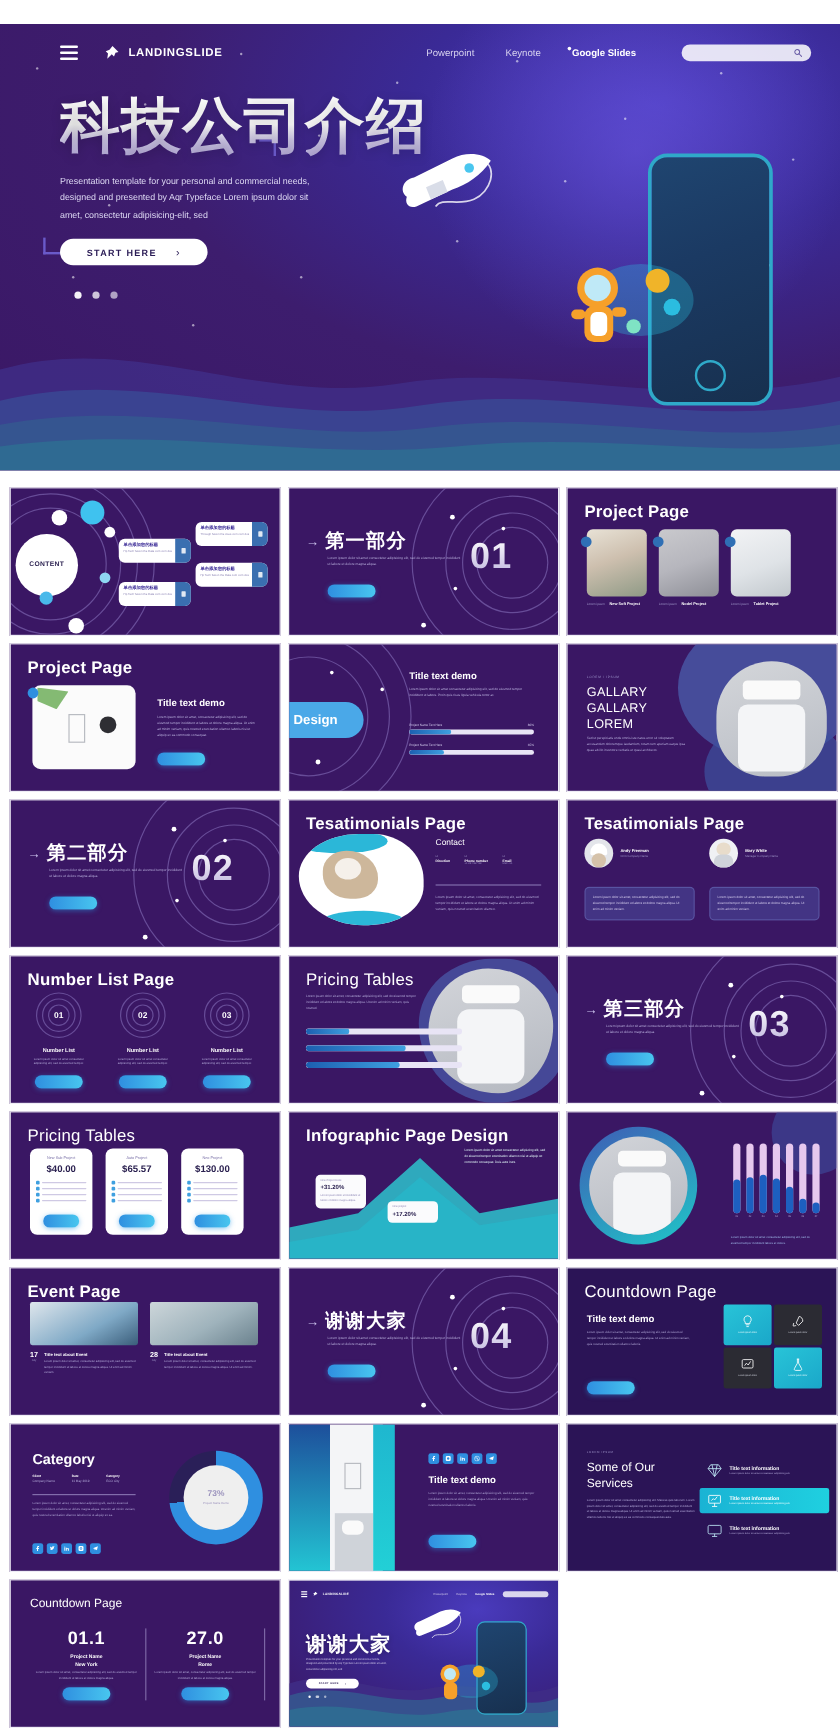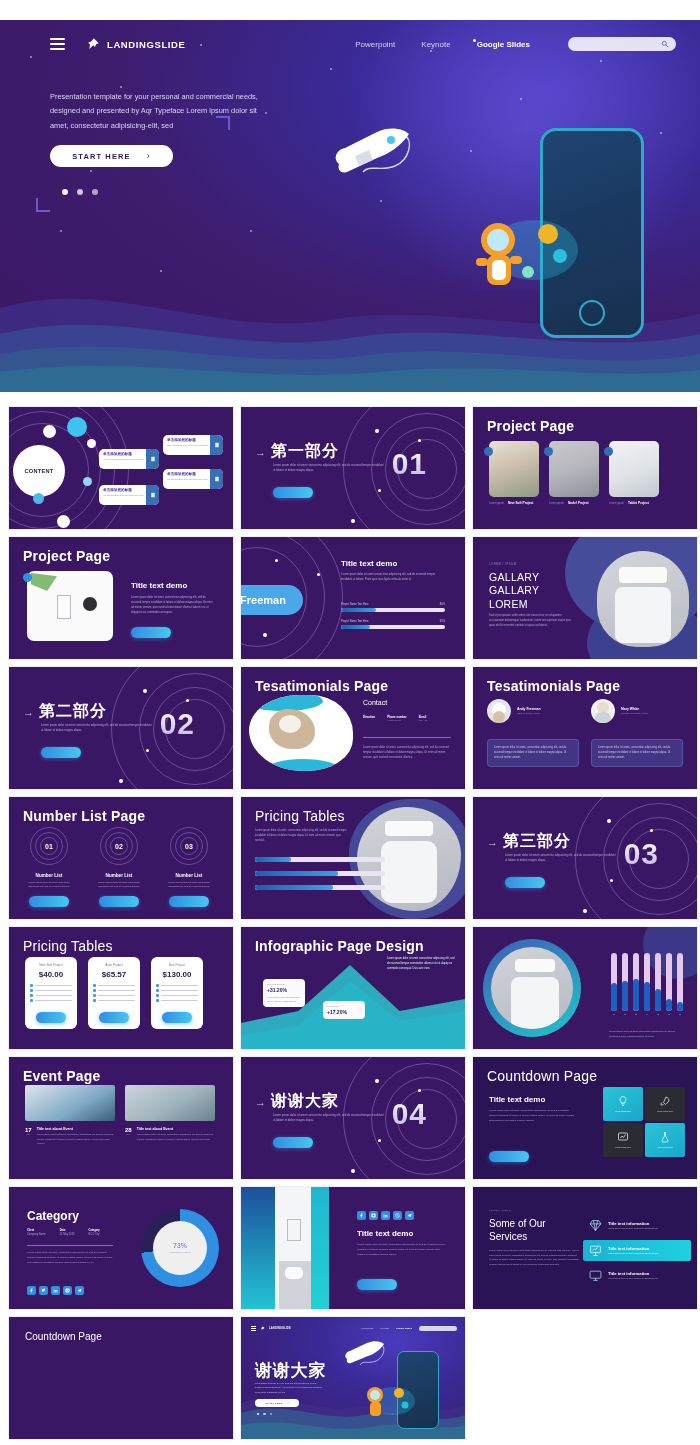--- a/index.html
+++ b/index.html
@@ -248,20 +248,21 @@
     <rect x="54" y="56" width="12" height="8" rx="4" fill="#f6a02a"></rect>
     <circle cx="92" cy="34" r="10" fill="#f0b429"></circle>
     <circle cx="104" cy="56" r="7" fill="#2bbde0"></circle>
     <circle cx="72" cy="72" r="6" fill="#7fe3c4"></circle>
   </svg>
 
   <div class="corner-l"></div>
   <div class="corner-r"></div>
 
   <div class="hero-body">
+    <div class="hero-title">科技公司介绍</div>
     <div class="hero-sub">Presentation template for your personal and commercial needs, designed and presented by Aqr Typeface Lorem ipsum dolor sit amet, consectetur adipisicing-elit, sed</div>
     <button class="start-btn">
       <span>START HERE</span>
       <span class="chev">›</span>
     </button>
     <div class="dots">
       <i></i>
       <i></i>
       <i></i>
     </div>
@@ -398,21 +399,21 @@
     </div>
 
     <div class="slide">
       <div class="rings" style="left:-52px;top:-8px;width:136px;height:136px"></div>
       <div class="rings" style="left:-70px;top:-26px;width:172px;height:172px"></div>
       <div class="rings" style="left:-34px;top:10px;width:100px;height:100px"></div>
       <div class="dotw" style="left:34px;top:22px;width:3px;height:3px"></div>
       <div class="dotw" style="left:76px;top:36px;width:3px;height:3px"></div>
       <div class="dotw" style="left:22px;top:96px;width:4px;height:4px"></div>
       <div style="position:absolute;left:-18px;top:48px;width:80px;height:30px;border-radius:0 15px 15px 0;background:#4aa8e8;display:flex;align-items:center;justify-content:center">
-        <span style="color:#fff;font-size:11px;font-weight:bold">Freeman</span>
+        <span style="color:#fff;font-size:11px;font-weight:bold">Design</span>
       </div>
       <div style="position:absolute;left:100px;top:22px;color:#fff;font-size:8px;font-weight:bold">Title text demo</div>
       <div style="position:absolute;left:100px;top:36px;width:100px;font-size:2.7px;line-height:1.8;color:#b6acda">Lorem ipsum dolor sit amet consectetur adipisicing elit, sed do eiusmod tempor incididunt ut labore. Proin quis risus ligula vehicula tortor at.</div>
       <div style="position:absolute;left:100px;top:66px;width:104px">
         <div style="display:flex;justify-content:space-between;align-items:baseline">
           <span style="font-size:2.6px;color:#cfc7ea">Project Name Text Here</span>
           <span style="font-size:2.6px;color:#cfc7ea">80%</span>
         </div>
         <div class="bar-track" style="margin-top:2px">
             <div class="bar-fill" style="width:34%"></div>
@@ -967,21 +968,35 @@
         </div>
       </div>
     </div>
   </div>
 
   <div class="row">
 
     <div class="slide">
       <div style="position:absolute;left:16px;top:14px;color:#fff;font-size:10px">Countdown Page</div>
       <div style="position:absolute;left:14px;top:40px;width:198px;display:flex;gap:0;align-items:stretch">
+        <div style="flex:1;text-align:center;padding:0 5px">
+          <div class="cd-num">01.1</div>
+          <div class="cd-name">Project Name</div>
+          <div style="color:#fff;font-size:4.2px;font-weight:bold">New York</div>
+          <div style="font-size:2.4px;line-height:1.9;color:#b0a6d6;margin-top:3px">Lorem ipsum dolor sit amet, consectetur adipisicing elit, sed do eiusmod tempor incididunt ut labore et dolore magna aliqua.</div>
+          <div class="pill" style="margin:5px auto 0"></div>
+        </div>
         <div class="divider-v"></div>
+        <div style="flex:1;text-align:center;padding:0 5px">
+          <div class="cd-num">27.0</div>
+          <div class="cd-name">Project Name</div>
+          <div style="color:#fff;font-size:4.2px;font-weight:bold">Rome</div>
+          <div style="font-size:2.4px;line-height:1.9;color:#b0a6d6;margin-top:3px">Lorem ipsum dolor sit amet, consectetur adipisicing elit, sed do eiusmod tempor incididunt ut labore et dolore magna aliqua.</div>
+          <div class="pill" style="margin:5px auto 0"></div>
+        </div>
         <div class="divider-v"></div>
       </div>
     </div>
 
     <div class="slide" style="background:radial-gradient(ellipse at 70% 20%,#4a3bbd 0%,#3a2a96 35%,#3a1764 100%)">
       <svg style="position:absolute;left:0;bottom:0;width:100%;height:62px" viewBox="0 0 226 62" preserveAspectRatio="none">
         <path d="M0,26 C40,12 76,38 118,30 C160,22 190,42 226,28 L226,62 L0,62 Z" fill="#3f2d86" opacity=".85"></path>
         <path d="M0,36 C44,22 82,46 124,38 C166,30 196,50 226,38 L226,62 L0,62 Z" fill="#35588f" opacity=".85"></path>
         <path d="M0,48 C50,38 86,58 130,50 C170,42 200,56 226,48 L226,62 L0,62 Z" fill="#2f6a92"></path>
       </svg>

